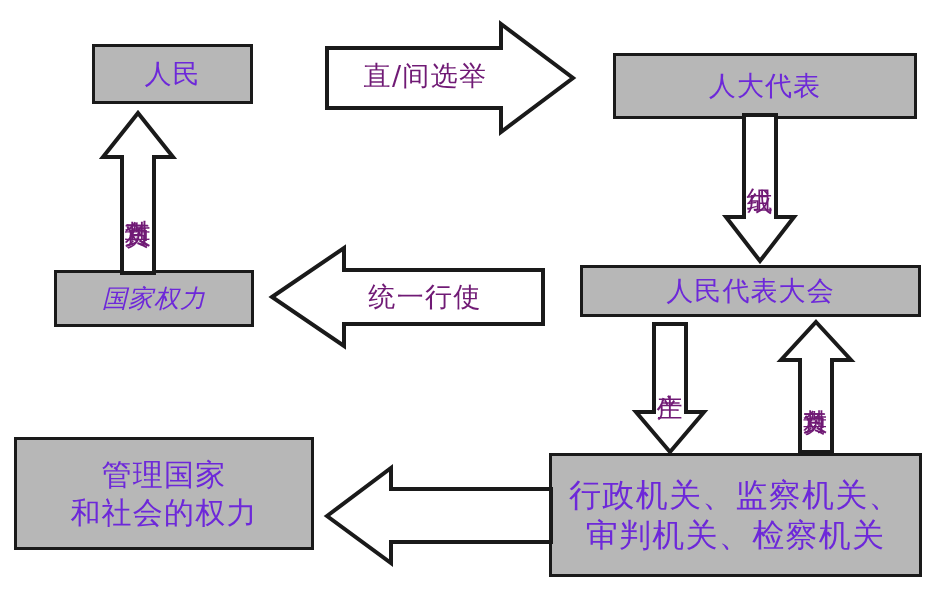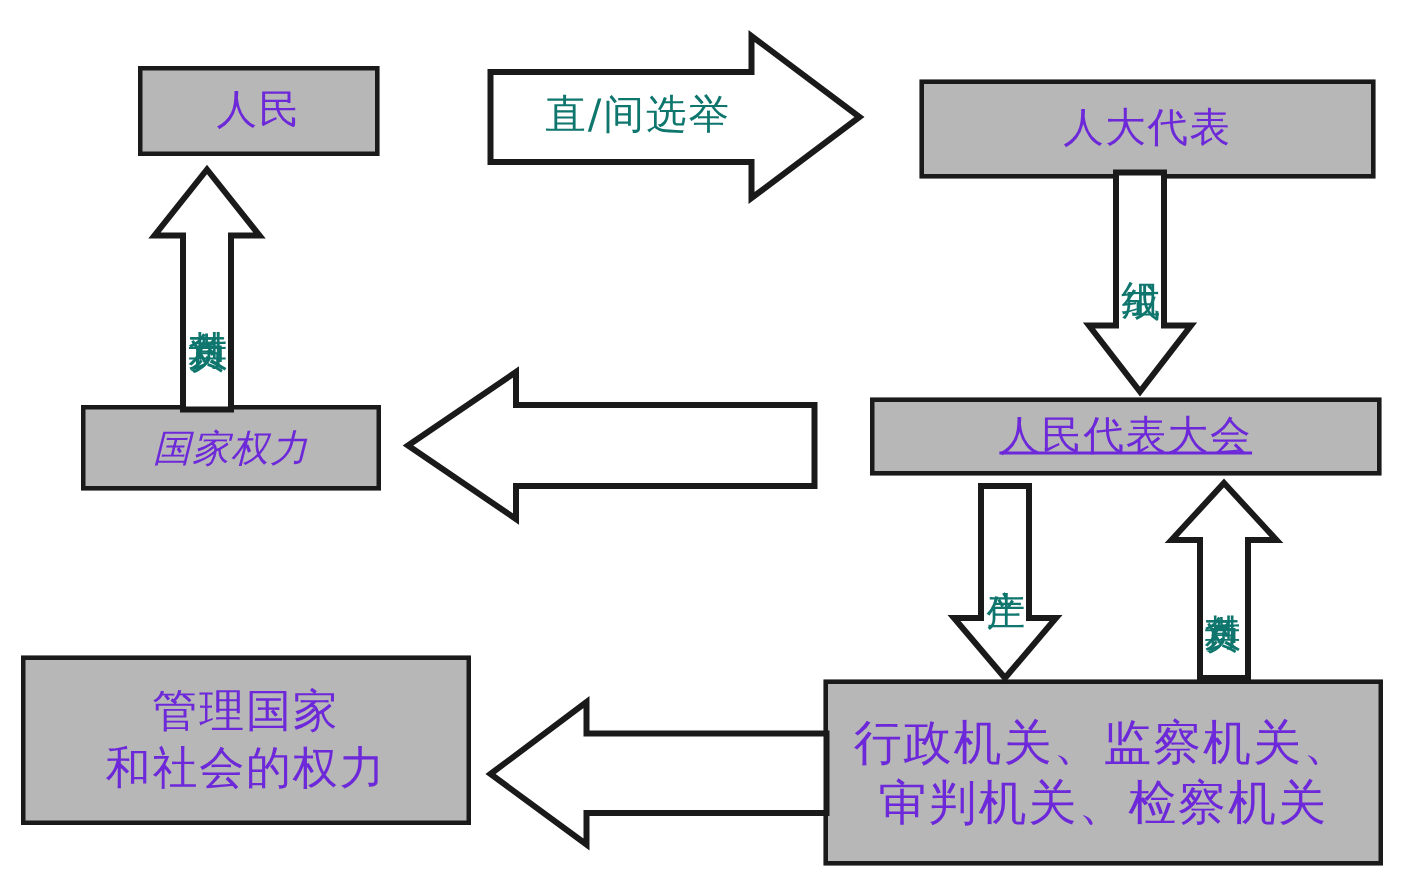--- a/index.html
+++ b/index.html
@@ -42,38 +42,38 @@
   }
   .arrow svg polygon {
     fill: #ffffff;
     stroke: #1a1a1a;
     stroke-width: 4;
     stroke-linejoin: miter;
   }
   
   .arrow-label {
     position: absolute;
-    color: #0f766e;
+    color: #701a75;
     display: flex;
     align-items: center;
     justify-content: center;
     letter-spacing: 0.05em;
     pointer-events: none;
   }
   .arrow-label.vertical {
     writing-mode: vertical-rl;
     text-orientation: upright;
     letter-spacing: 0.02em;
     line-height: 1;
   }
   
   #node-people        { left: 92px;  top: 44px;  width: 161px; height: 60px;  font-size: 27px; }
   #node-npc-deputies  { left: 613px; top: 53px;  width: 304px; height: 66px;  font-size: 27px; }
   #node-state-power   { left: 54px;  top: 270px; width: 200px; height: 57px;  font-size: 25px; font-style: italic; }
-  #node-people-congress { left: 580px; top: 265px; width: 341px; height: 52px; font-size: 27px; text-decoration: underline; }
+  #node-people-congress { left: 580px; top: 265px; width: 341px; height: 52px; font-size: 27px; }
   #node-manage-power  { left: 14px;  top: 437px; width: 300px; height: 113px; font-size: 30px; }
   #node-organs        { left: 549px; top: 453px; width: 373px; height: 124px; font-size: 32px; }
 
   #arrow-election     { left: 325px; top: 22px;  width: 250px; height: 112px; }
   #label-election     { left: 333px; top: 48px;  width: 185px; height: 56px;  font-size: 27px; }
 
   #arrow-accountable-people { left: 101px; top: 111px; width: 74px; height: 164px; }
   #label-accountable-people { left: 112px; top: 131px; width: 52px; height: 138px; font-size: 26px; }
 
   #arrow-compose      { left: 722px; top: 113px; width: 76px; height: 150px; }
@@ -129,20 +129,21 @@
       <polygon points="22,2 54,2 54,104 72,104 38,148 4,104 22,104"></polygon>
     </svg>
   </div>
   <div class="arrow-label vertical" id="label-compose">组成</div>
 
   <div class="arrow" id="arrow-unified">
     <svg viewBox="0 0 275 102" preserveAspectRatio="none">
       <polygon points="2,51 74,2 74,24 273,24 273,78 74,78 74,100"></polygon>
     </svg>
   </div>
+  <div class="arrow-label" id="label-unified">统一行使</div>
 
   <div class="arrow" id="arrow-produce">
     <svg viewBox="0 0 74 132" preserveAspectRatio="none">
       <polygon points="21,2 53,2 53,90 71,90 37,130 3,90 21,90"></polygon>
     </svg>
   </div>
   <div class="arrow-label vertical" id="label-produce">产生</div>
 
   <div class="arrow" id="arrow-accountable-congress">
     <svg viewBox="0 0 74 134" preserveAspectRatio="none">

